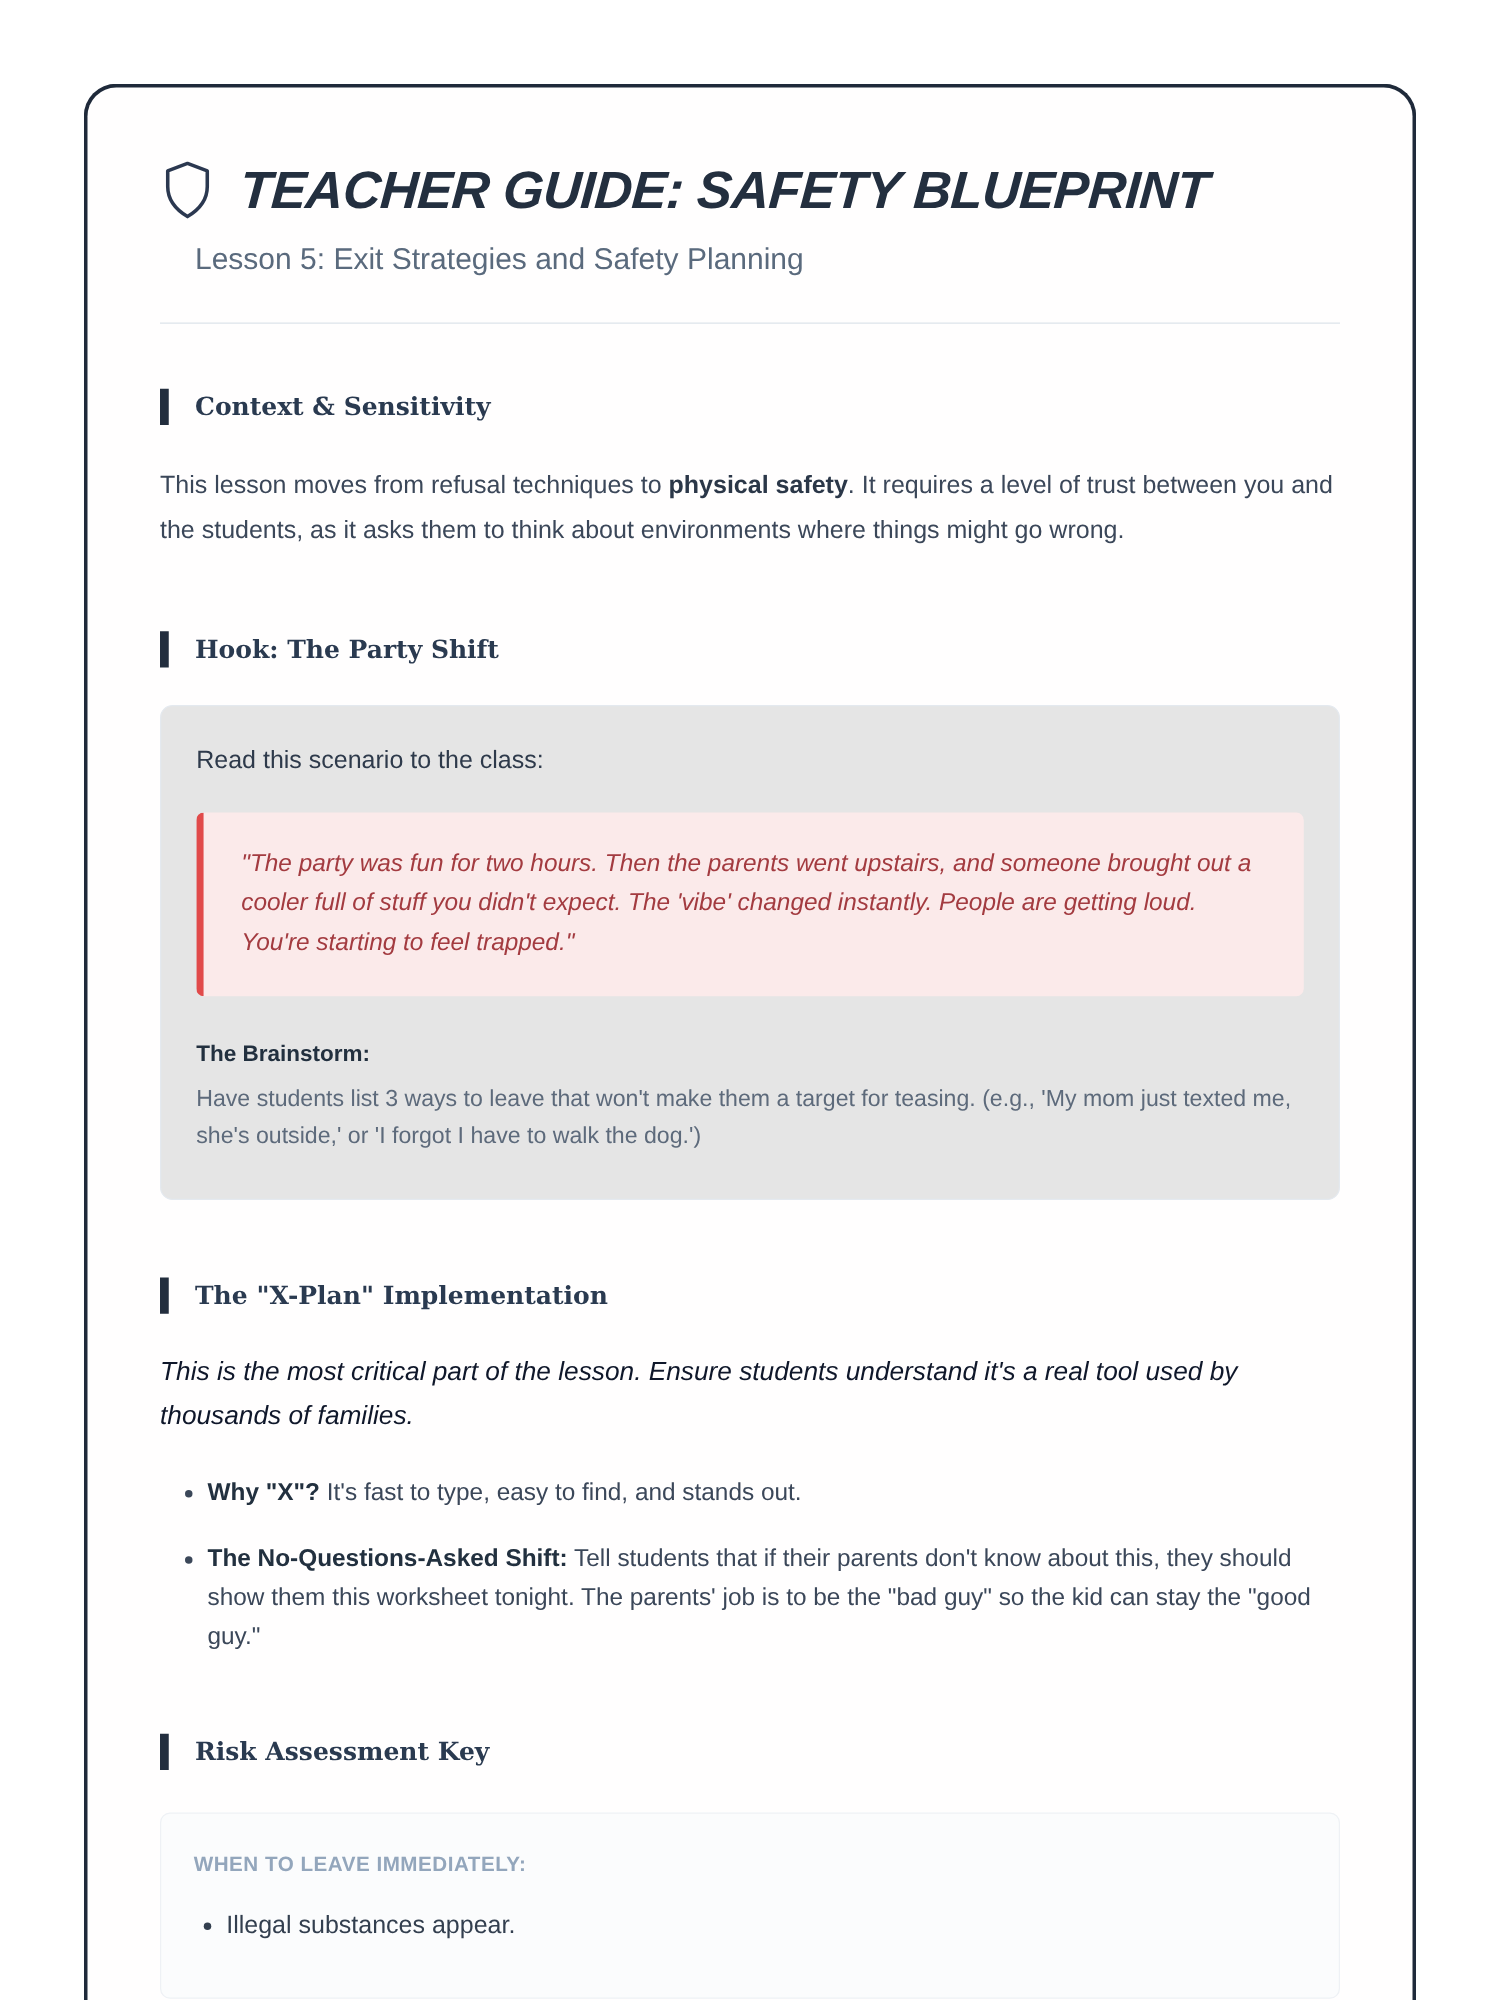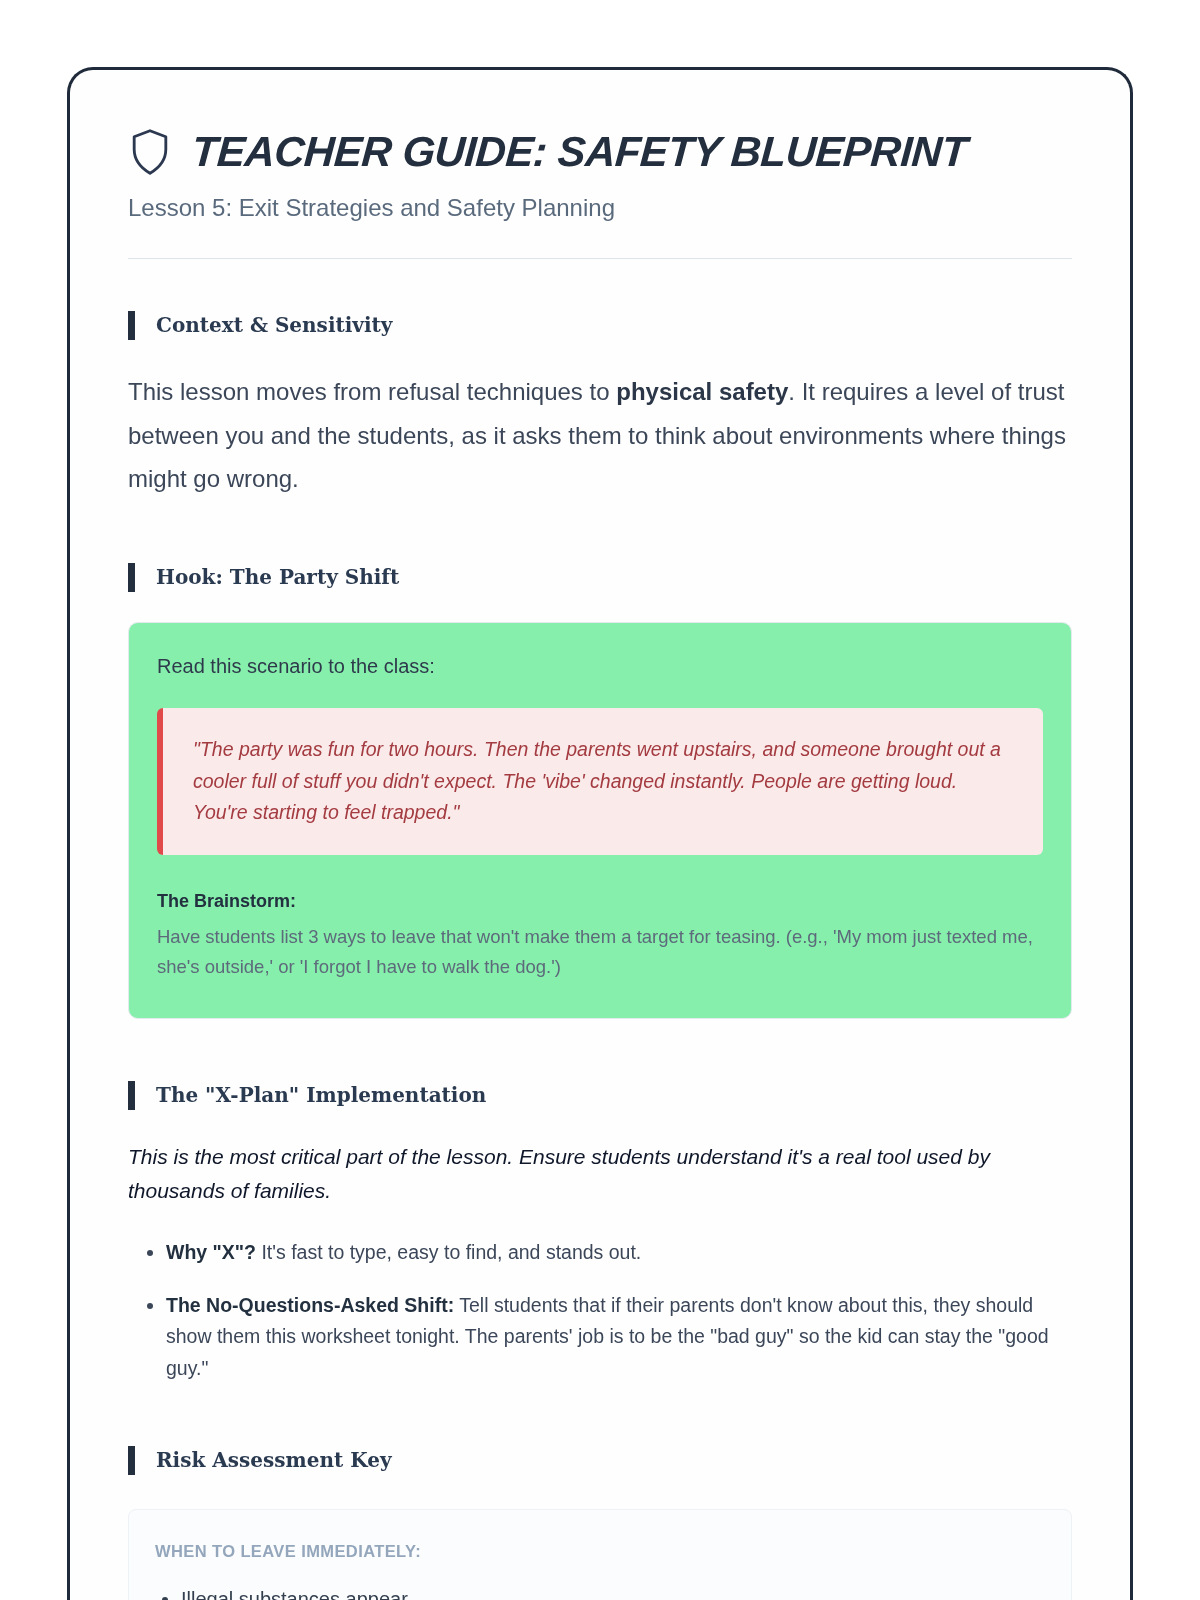--- a/index.html
+++ b/index.html
@@ -25,50 +25,50 @@
   h1.doc-title {
     font-family: "Liberation Sans", sans-serif;
     font-weight: 700; font-style: italic;
     font-size: 42px; letter-spacing: -0.5px;
     color: #232f3f;
     transform: skewX(-4deg);
     white-space: nowrap;
   }
   .doc-subtitle {
     margin-top: 18px;
-    font-size: 24px; color: #5a6a7d;
+    font-size: 24px; color: #5a6a7d; margin-left: 28px;
   }
   hr.head-rule {
     border: none; border-top: 1px solid #dde3ea;
     margin-top: 36px;
   }
   
   h2.sec-heading {
     font-family: "DejaVu Serif", "Liberation Serif", serif;
     font-weight: 700; font-size: 20px;
     color: #2a3a50;
     border-left: 7px solid #232e3e;
     padding-left: 21px;
     line-height: 1.45;
     margin-top: 62px;
   }
   h2.first { margin-top: 52px; }
   
   .lead-para {
     margin-top: 30px;
-    font-size: 24px; line-height: 1.82;
+    font-size: 20px; line-height: 1.82;
     color: #3b4759;
   }
   .lead-para b { color: #2b3748; }
   
   .hook-box {
     margin-top: 30px;
     border: 1.5px solid #e4e9ef;
     border-radius: 10px;
-    background: #86efac;
+    background: #e5e5e5;
     padding: 32px 28px 36px 28px;
   }
   .read-line { font-size: 20px; color: #2e3a4b; }
   .quote-box {
     margin-top: 30px;
     background: #fbeaea;
     border-left: 6px solid #e14a4a;
     border-radius: 6px;
     padding: 26px 30px;
     font-style: italic;

